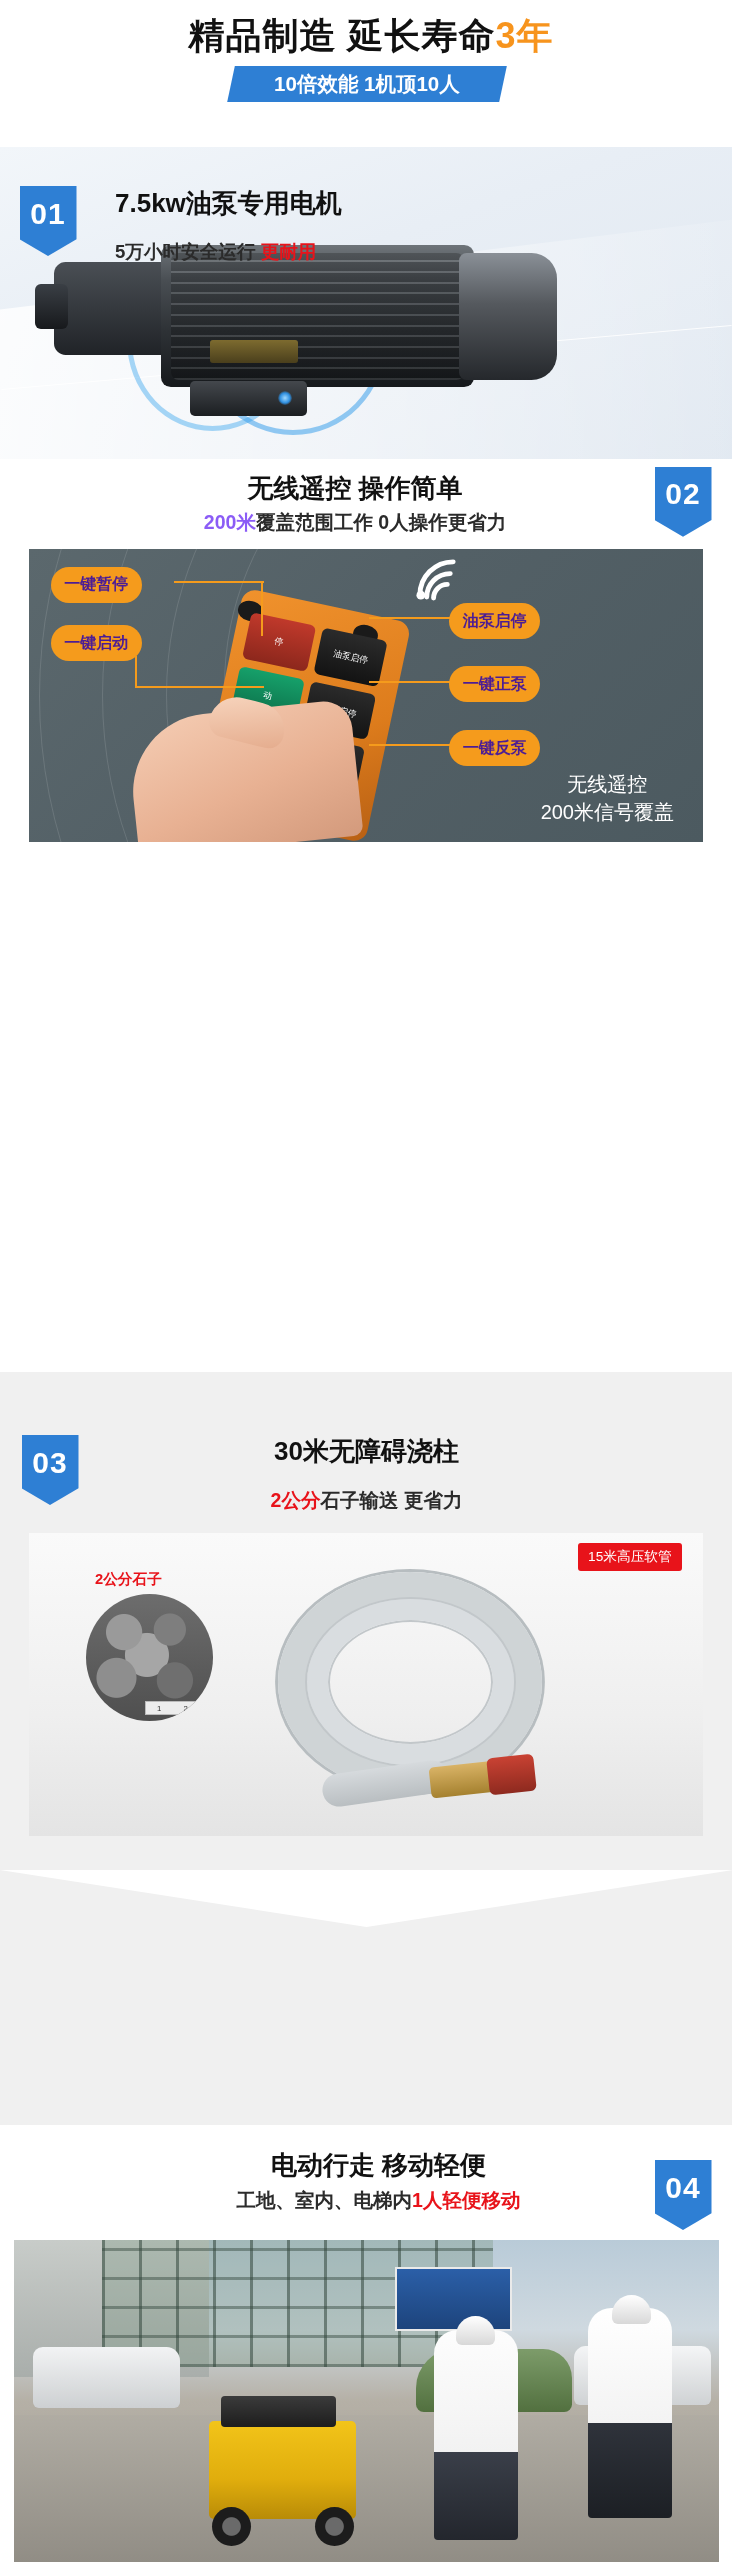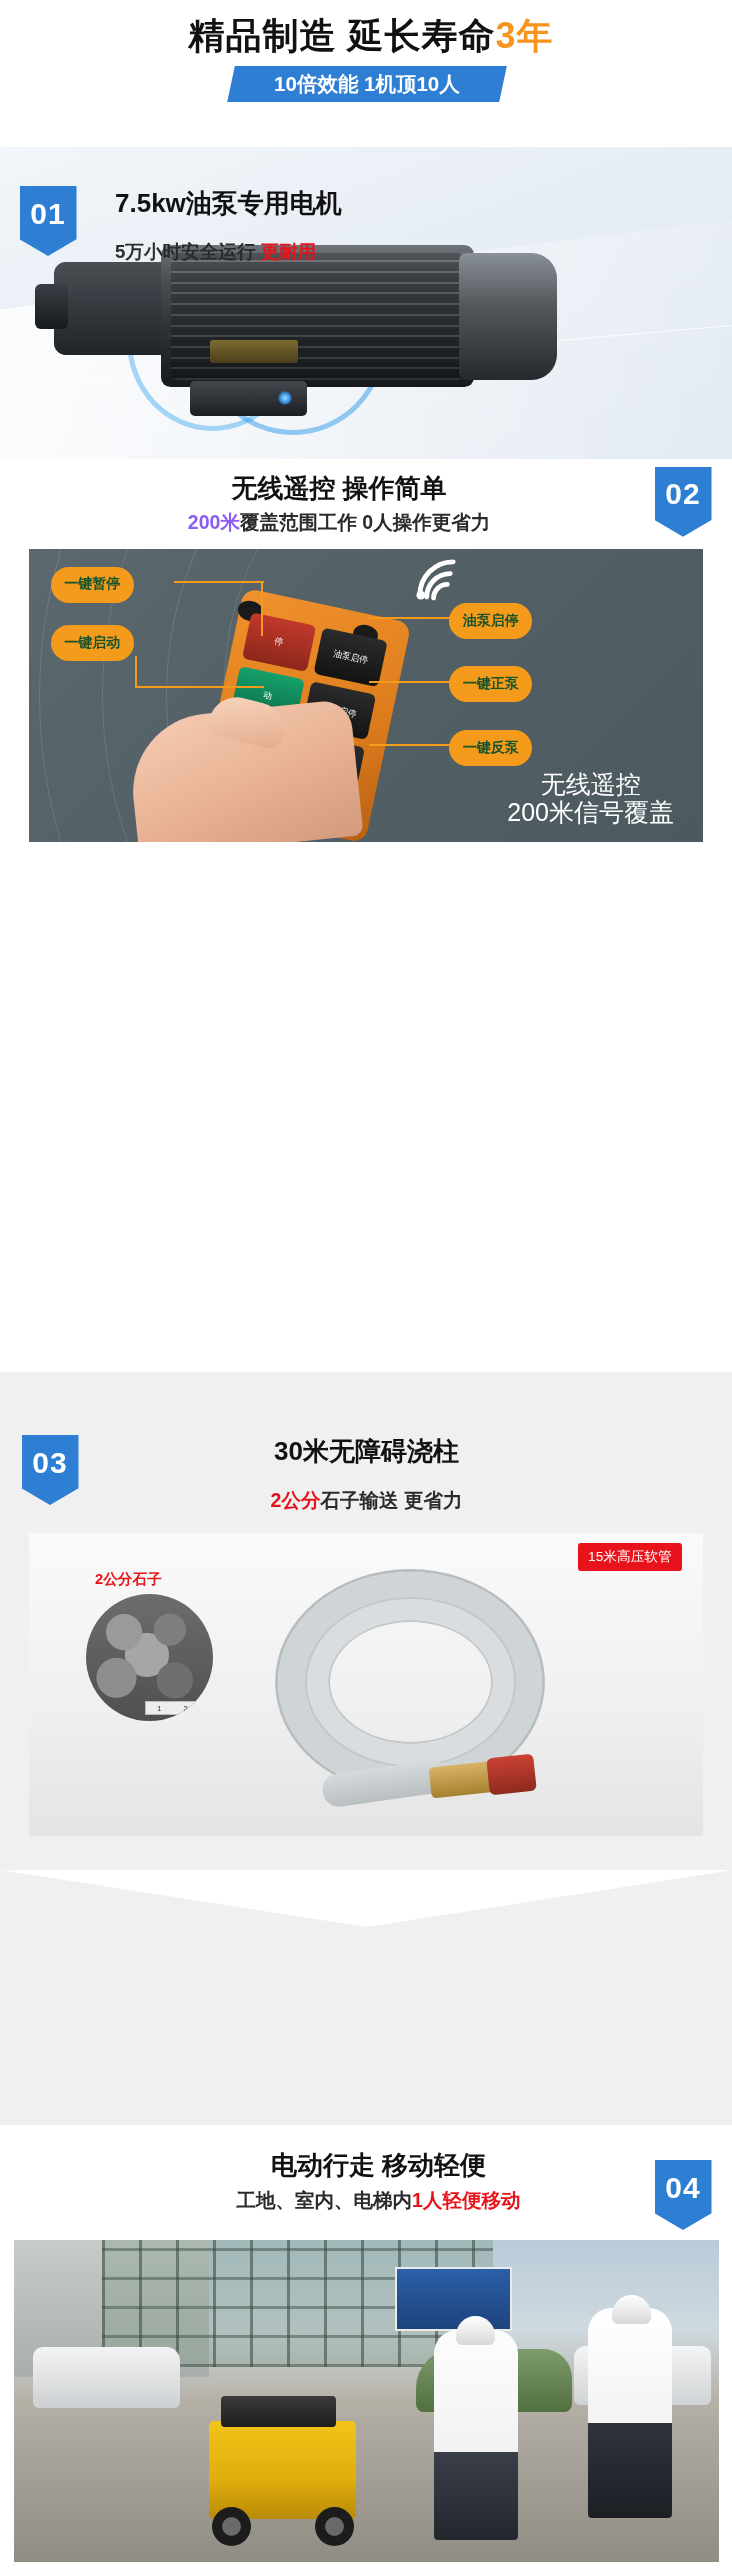--- a/index.html
+++ b/index.html
@@ -165,21 +165,21 @@
   }
   .motor-led {
     position: absolute; left: 278px; top: 244px;
     width: 13.7px; height: 13.7px; border-radius: 50%;
     background: radial-gradient(circle, #9fd8ff 0%, #2f8fe0 50%, rgba(40,130,210,0) 75%);
   }
 
   
   .sec2 { position: absolute; left: 0; top: 459px; width: 733px; height: 884px; background: #ffffff; }
   .sec2-head {
-    position: absolute; left: 0; top: 11.7px; width: 678px; text-align: center;
+    position: absolute; left: 16px; top: 11.7px; width: 678px; text-align: center;
   }
   .sec2-title {
     font-size: 26px; font-weight: bold; color: #111111; line-height: 35px;
     white-space: nowrap;
   }
   .sec2-sub {
     font-size: 19.5px; font-weight: bold; color: #2b2b2b; line-height: 29px; margin-top: 2px;
     white-space: nowrap;
   }
   .sec2-sub .accent-red { color: #8b5cf6; }
@@ -253,38 +253,38 @@
   }
 
   .wifi-icon {
     position: absolute; left: 381px; top: 4.9px;
     width: 55px; height: 49px;
   }
 
   .pill {
     position: absolute;
     background: #F59B1C;
-    color: #14532d;
-    font-size: 14px;
+    color: #4c1d95;
+    font-size: 16px;
     font-weight: bold;
     border-radius: 19.5px;
     padding: 5.9px 13.7px 6.8px 13.7px;
     line-height: 23.4px;
     white-space: nowrap;
   }
   .lead {
     position: absolute;
     border-color: #F59B1C;
     border-style: solid;
     border-width: 0;
   }
 
   .remote-caption {
     position: absolute; right: 29px; bottom: 15.6px;
-    color: #ffffff; font-size: 25px; line-height: 28px;
+    color: #ffffff; font-size: 20px; line-height: 28px;
     text-align: center;
   }
 
   
   .chevron-div {
     position: absolute; left: 0; width: 733px; height: 57px;
     background: #ffffff;
     clip-path: polygon(0 0, 100% 0, 50% 100%);
     -webkit-clip-path: polygon(0 0, 100% 0, 50% 100%);
   }

